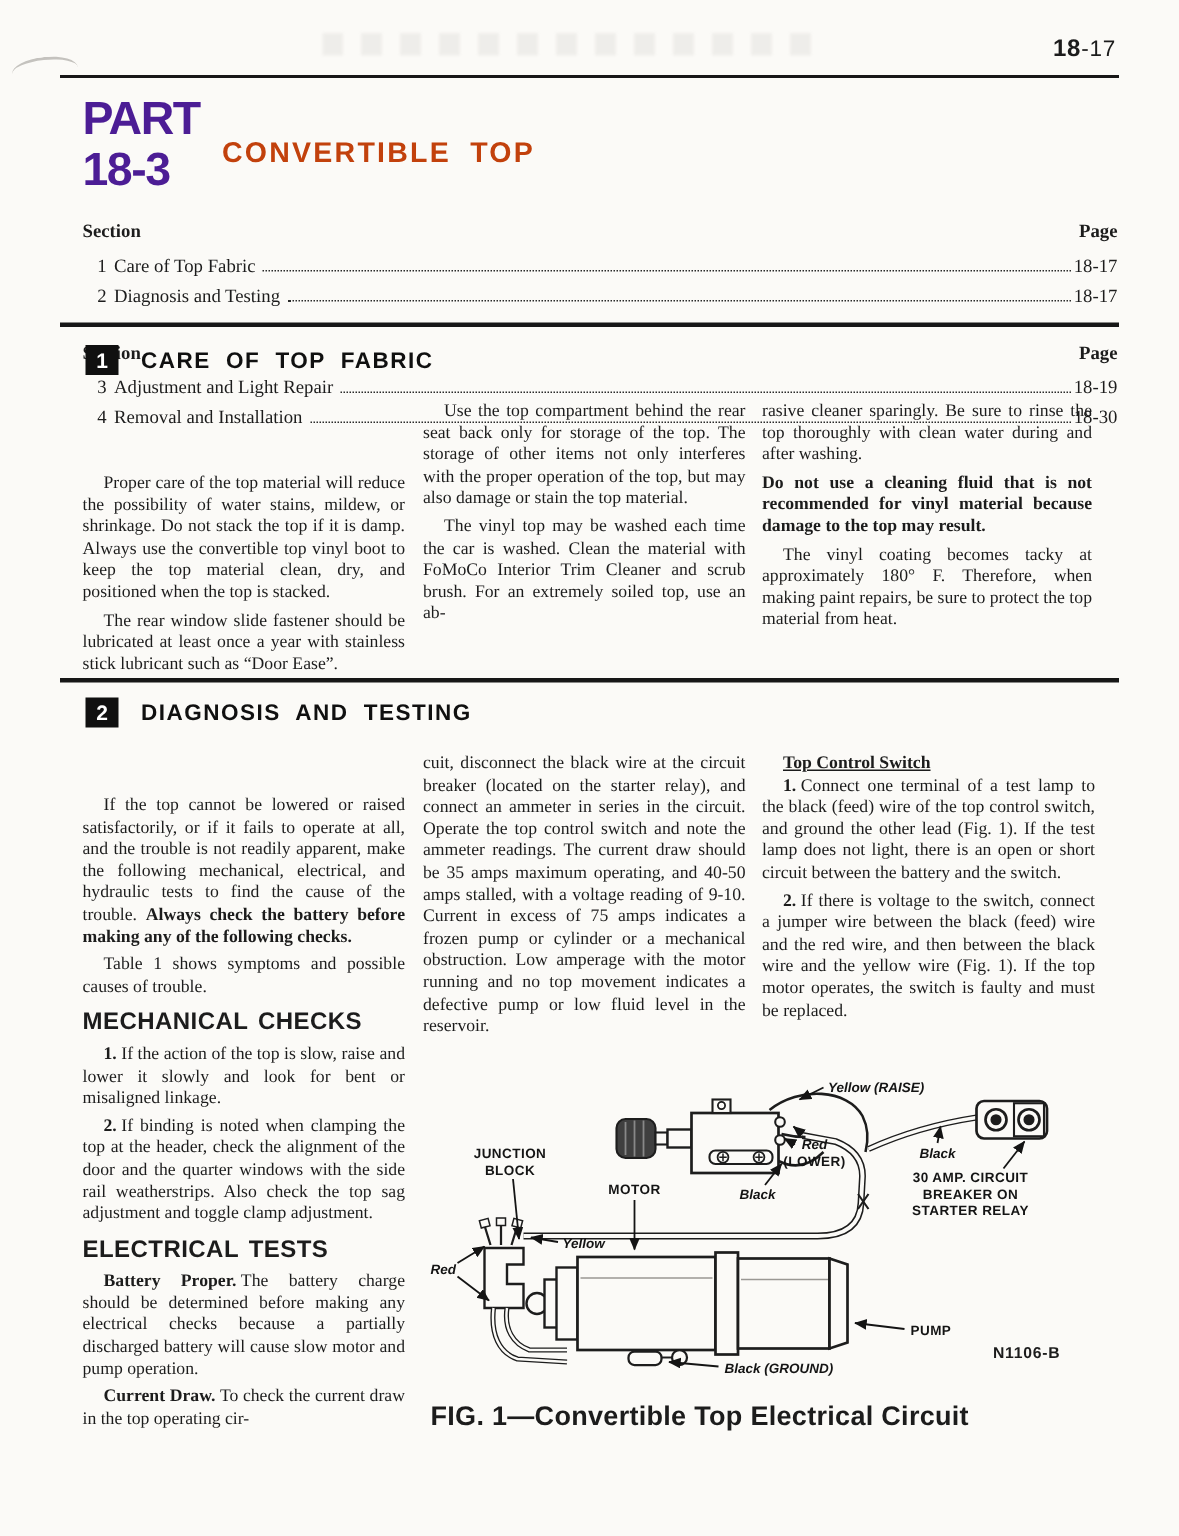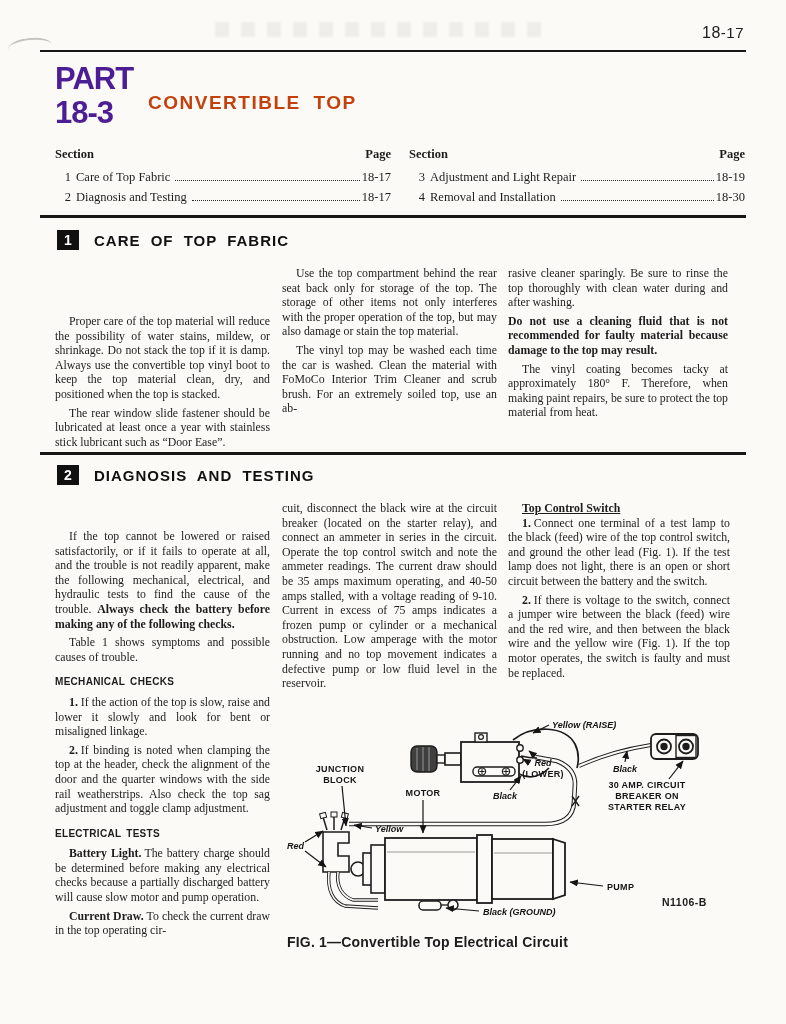--- a/index.html
+++ b/index.html
@@ -2,55 +2,55 @@
 <html><head>
 <meta charset="utf-8">
 <style>
   html,body{margin:0;padding:0;background:#e9e8e4;}
   .page{position:relative;width:786px;height:1024px;background:#fbfaf7;overflow:hidden;
         font-family:"Liberation Serif", serif;color:#1c1c1c;}
   .abs{position:absolute;}
 
   
   .pageno{font-family:"Liberation Sans",sans-serif;font-size:15px;letter-spacing:.5px;}
-  .pageno b{font-weight:normal;font-size:16px;}
+  .pageno b{font-weight:bold;font-size:16px;}
   .rule{background:#171717;}
   .part-label{font-family:"Liberation Sans",sans-serif;font-weight:bold;font-size:31px;
               line-height:34px;letter-spacing:-1px;color:#4c1d95;}
   .doc-title{font-family:"Liberation Sans",sans-serif;font-weight:bold;font-size:19px;
              letter-spacing:1.5px;word-spacing:6px;color:#c2410c;}
 
   
-  .toc{display:flex;gap:18px;font-size:12.5px;}
+  .toc{display:flex;gap:18px;font-size:12.5px;flex-direction:column;}
   .toc-col{flex:1;}
   .toc-head{display:flex;justify-content:space-between;font-weight:bold;margin-bottom:8px;}
   .toc-row{display:flex;align-items:baseline;margin-bottom:5px;}
   .toc-num{width:16px;text-align:right;margin-right:5px;}
   .toc-dots{flex:1;border-bottom:1.6px dotted #2a2a2a;margin:0 2px 3px 5px;min-width:18px;}
   .toc-page{white-space:nowrap;}
 
   
   .sec-head{display:flex;align-items:center;gap:15px;}
   .sec-num{width:22px;height:20px;background:#101010;color:#fff;display:flex;align-items:center;
            justify-content:center;font-family:"Liberation Sans",sans-serif;font-weight:bold;font-size:14px;}
   .sec-title{font-family:"Liberation Sans",sans-serif;font-weight:bold;font-size:15px;
              letter-spacing:1px;word-spacing:5px;color:#101010;}
 
   
   .col{width:215px;font-size:11.8px;line-height:14.6px;text-align:justify;}
   .col p{margin:0;}
   .col p.ind{text-indent:14px;}
   .col p + p{margin-top:4px;}
-  .subhead{font-family:"Liberation Sans",sans-serif;font-weight:bold;font-size:10px;
+  .subhead{font-family:"Liberation Sans",sans-serif;font-weight:bold;font-size:16px;
            letter-spacing:.3px;word-spacing:2px;margin:11px 0 5px;text-align:left;}
   .serif-subhead{font-weight:bold;margin-left:14px;text-align:left;text-decoration:underline;}
   .stepnum{font-weight:bold;margin-right:3px;}
 
   
-  .fig-caption{font-family:"Liberation Sans",sans-serif;font-weight:bold;font-size:14px;
+  .fig-caption{font-family:"Liberation Sans",sans-serif;font-weight:bold;font-size:18px;
                letter-spacing:.2px;}
   .fig-code{font-family:"Liberation Sans",sans-serif;font-weight:bold;font-size:10.5px;letter-spacing:.5px;}
   svg text{font-family:"Liberation Sans",sans-serif;fill:#141414;}
   .lbl{font-size:9px;font-weight:bold;letter-spacing:.3px;}
   .lbl-i{font-size:9px;font-weight:bold;font-style:italic;}
 
   
   .bleed{background:repeating-linear-gradient(90deg,#b9b7b2 0 14px,transparent 14px 26px);
          opacity:.18;filter:blur(1.2px);}
   .pencil{width:44px;height:16px;border-top:2.5px solid #b7b5b0;border-radius:50%;
@@ -122,39 +122,39 @@
   <div class="abs col" style="left:55px;top:280px;margin-top:34px;">
     <p class="ind">Proper care of the top material will reduce the possibility of water stains, mildew, or shrinkage. Do not stack the top if it is damp. Always use the convertible top vinyl boot to keep the top material clean, dry, and positioned when the top is stacked.</p>
     <p class="ind">The rear window slide fastener should be lubricated at least once a year with stainless stick lubricant such as “Door Ease”.</p>
   </div>
   <div class="abs col" style="left:282px;top:266px;">
     <p class="ind">Use the top compartment behind the rear seat back only for storage of the top. The storage of other items not only interferes with the proper operation of the top, but may also damage or stain the top material.</p>
     <p class="ind">The vinyl top may be washed each time the car is washed. Clean the material with FoMoCo Interior Trim Cleaner and scrub brush. For an extremely soiled top, use an ab-</p>
   </div>
   <div class="abs col" style="left:508px;top:266px;width:220px;">
     <p>rasive cleaner sparingly. Be sure to rinse the top thoroughly with clean water during and after washing.</p>
-    <p><b>Do not use a cleaning fluid that is not recommended for faulty material because damage to the top may result.</b></p>
+    <p><b>Do not use a cleaning fluid that is not recommended for vinyl material because damage to the top may result.</b></p>
     <p class="ind">The vinyl coating becomes tacky at approximately 180° F. Therefore, when making paint repairs, be sure to protect the top material from heat.</p>
   </div>
 
   <div class="abs rule" style="left:40px;top:452px;width:706px;height:3px;"></div>
 
   <div class="abs sec-head" style="left:57px;top:465px;">
     <span class="sec-num">2</span>
     <span class="sec-title">DIAGNOSIS AND TESTING</span>
   </div>
 
   <div class="abs col" style="left:55px;top:501px;margin-top:28px;">
     <p class="ind"><span>If the top cannot be lowered or raised satisfactorily, or if it fails to operate at all, and the trouble is not readily apparent, make the following mechanical, electrical, and hydraulic tests to find the cause of the trouble.</span> <b>Always check the battery before making any of the following checks.</b></p>
     <p class="ind">Table 1 shows symptoms and possible causes of trouble.</p>
     <div class="subhead">MECHANICAL CHECKS</div>
     <p class="ind"><span class="stepnum">1.</span><span>If the action of the top is slow, raise and lower it slowly and look for bent or misaligned linkage.</span></p>
     <p class="ind"><span class="stepnum">2.</span><span>If binding is noted when clamping the top at the header, check the alignment of the door and the quarter windows with the side rail weatherstrips. Also check the top sag adjustment and toggle clamp adjustment.</span></p>
     <div class="subhead">ELECTRICAL TESTS</div>
-    <p class="ind"><b class="stepnum">Battery Light.</b><span>The battery charge should be determined before making any electrical checks because a partially discharged battery will cause slow motor and pump operation.</span></p>
+    <p class="ind"><b class="stepnum">Battery Proper.</b><span>The battery charge should be determined before making any electrical checks because a partially discharged battery will cause slow motor and pump operation.</span></p>
     <p class="ind"><b class="stepnum">Current Draw.</b><span>To check the current draw in the top operating cir-</span></p>
   </div>
 
   <div class="abs col" style="left:282px;top:501px;">
     <p>cuit, disconnect the black wire at the circuit breaker (located on the starter relay), and connect an ammeter in series in the circuit. Operate the top control switch and note the ammeter readings. The current draw should be 35 amps maximum operating, and 40-50 amps stalled, with a voltage reading of 9-10. Current in excess of 75 amps indicates a frozen pump or cylinder or a mechanical obstruction. Low amperage with the motor running and no top movement indicates a defective pump or low fluid level in the reservoir.</p>
   </div>
 
   <div class="abs col" style="left:508px;top:501px;width:222px;">
     <div class="serif-subhead">Top Control Switch</div>
     <p class="ind"><span class="stepnum">1.</span><span>Connect one terminal of a test lamp to the black (feed) wire of the top control switch, and ground the other lead (Fig. 1). If the test lamp does not light, there is an open or short circuit between the battery and the switch.</span></p>

